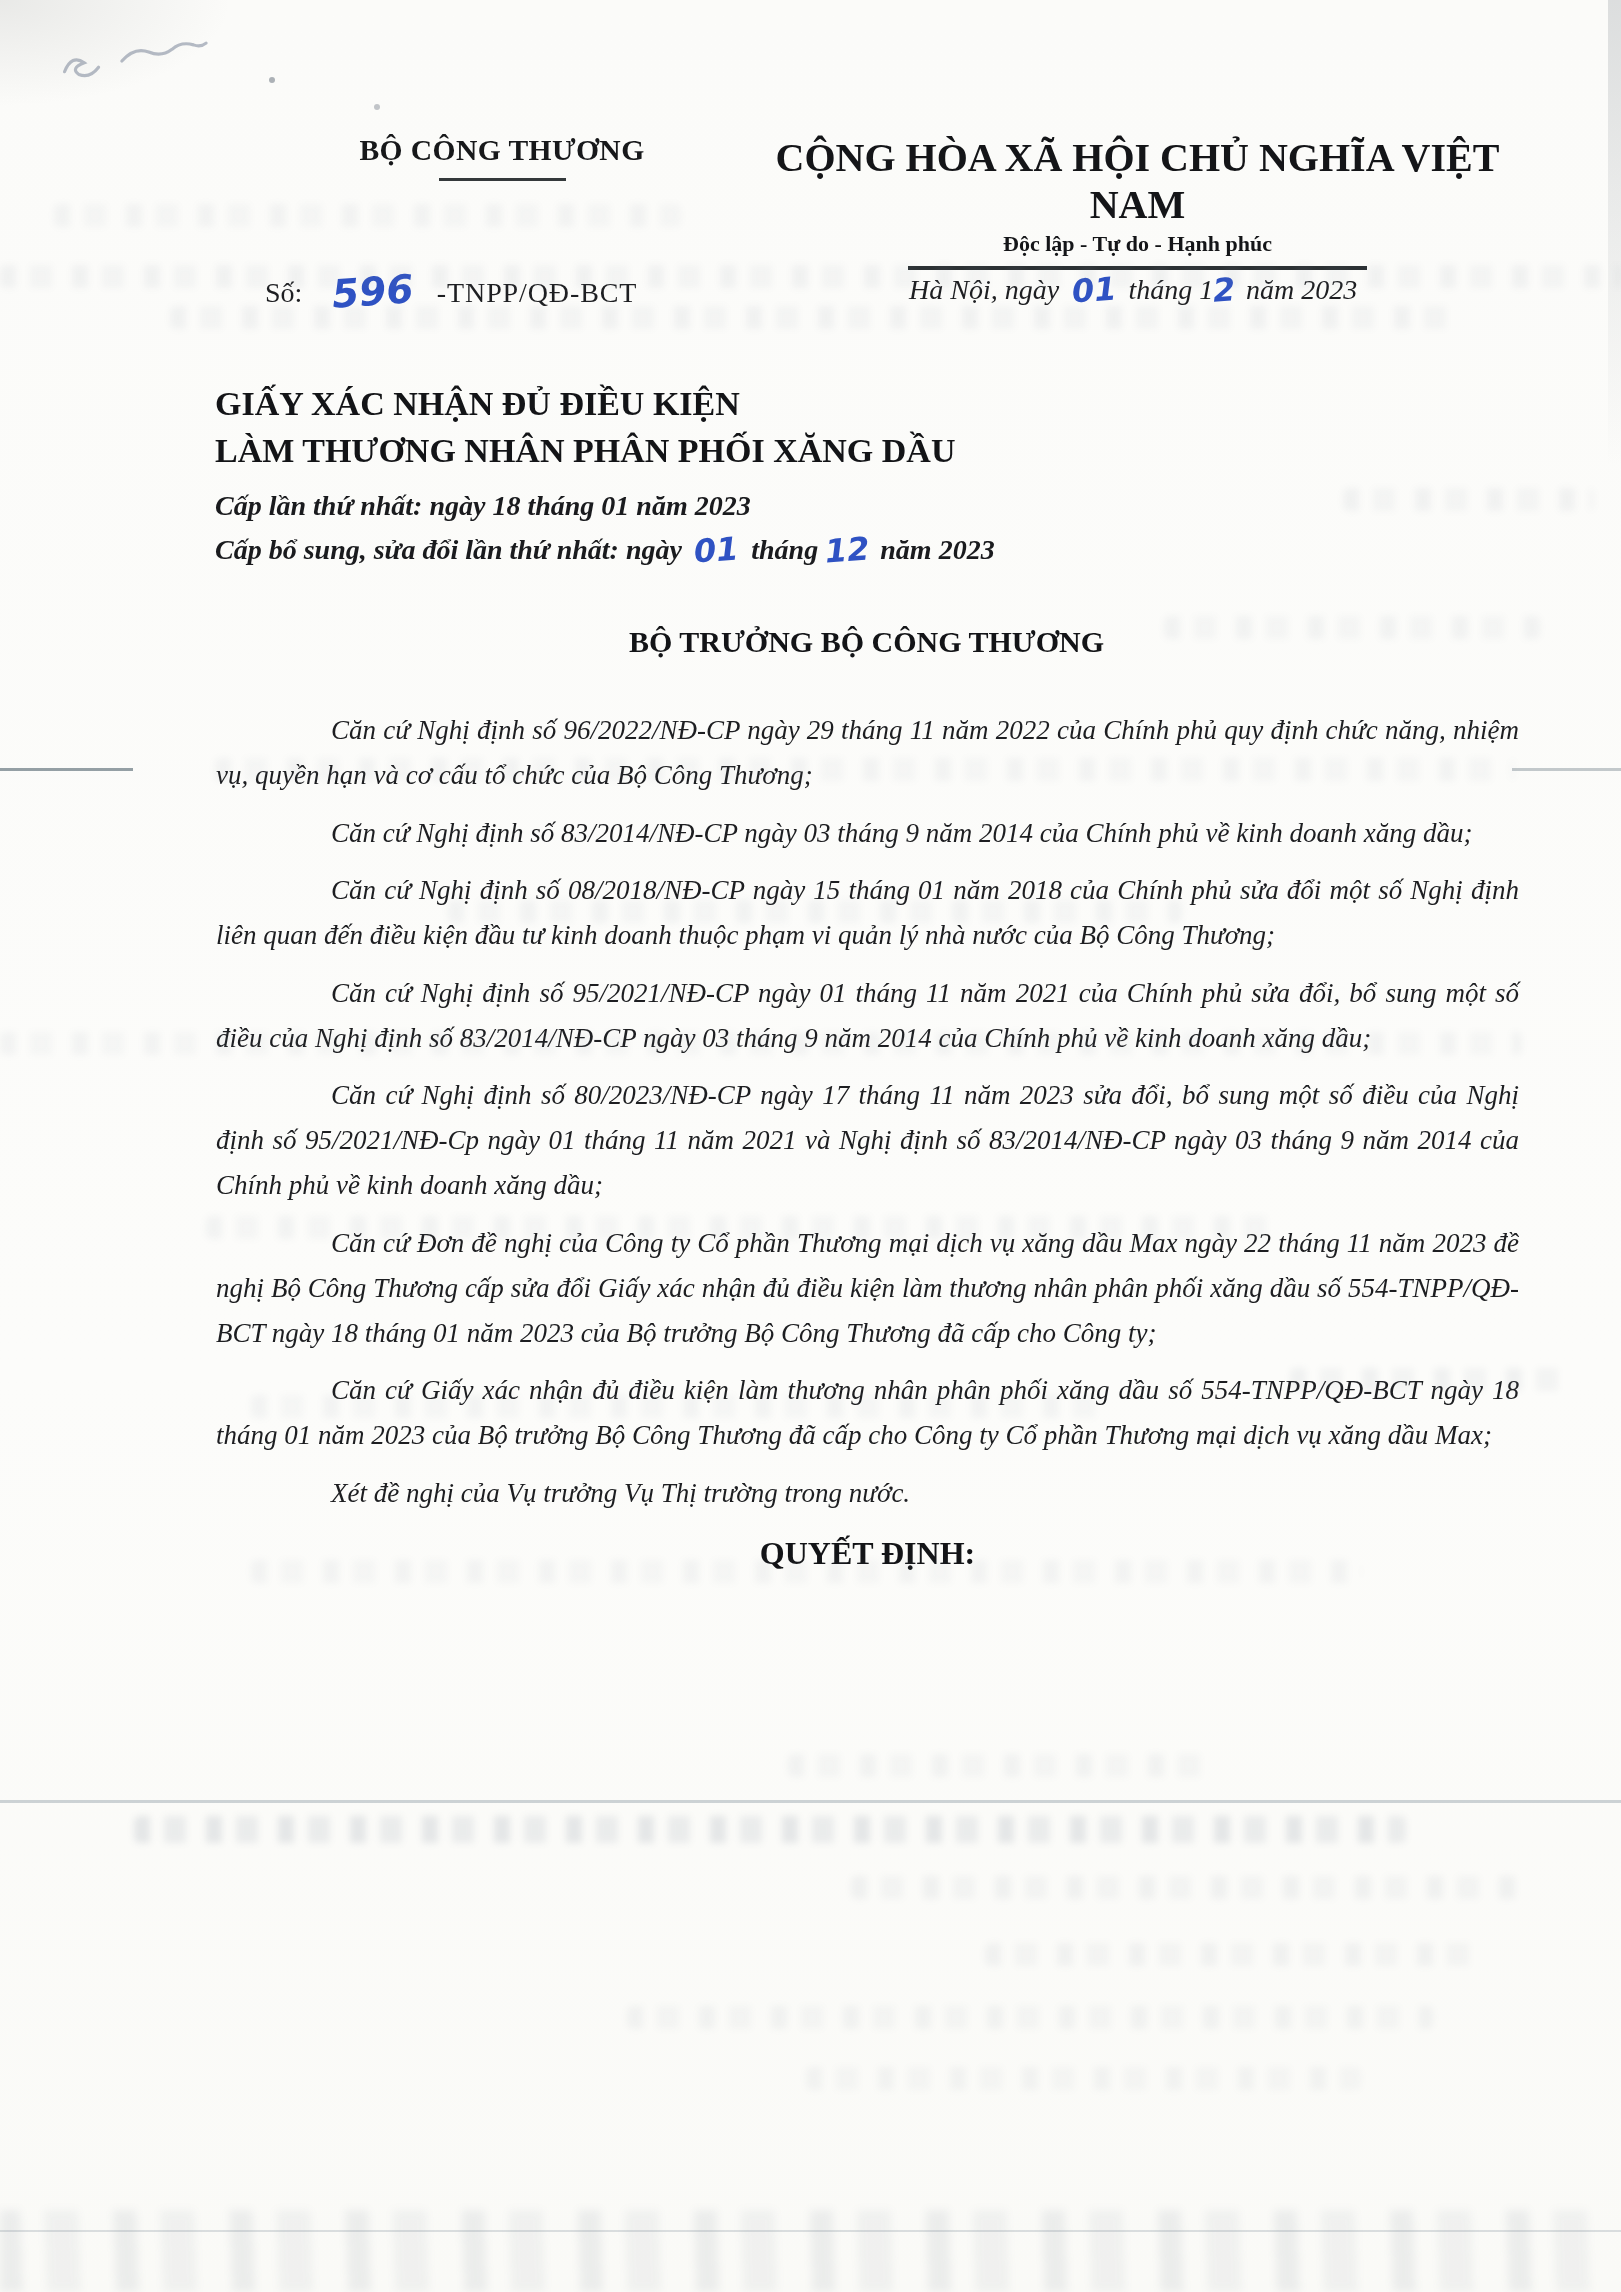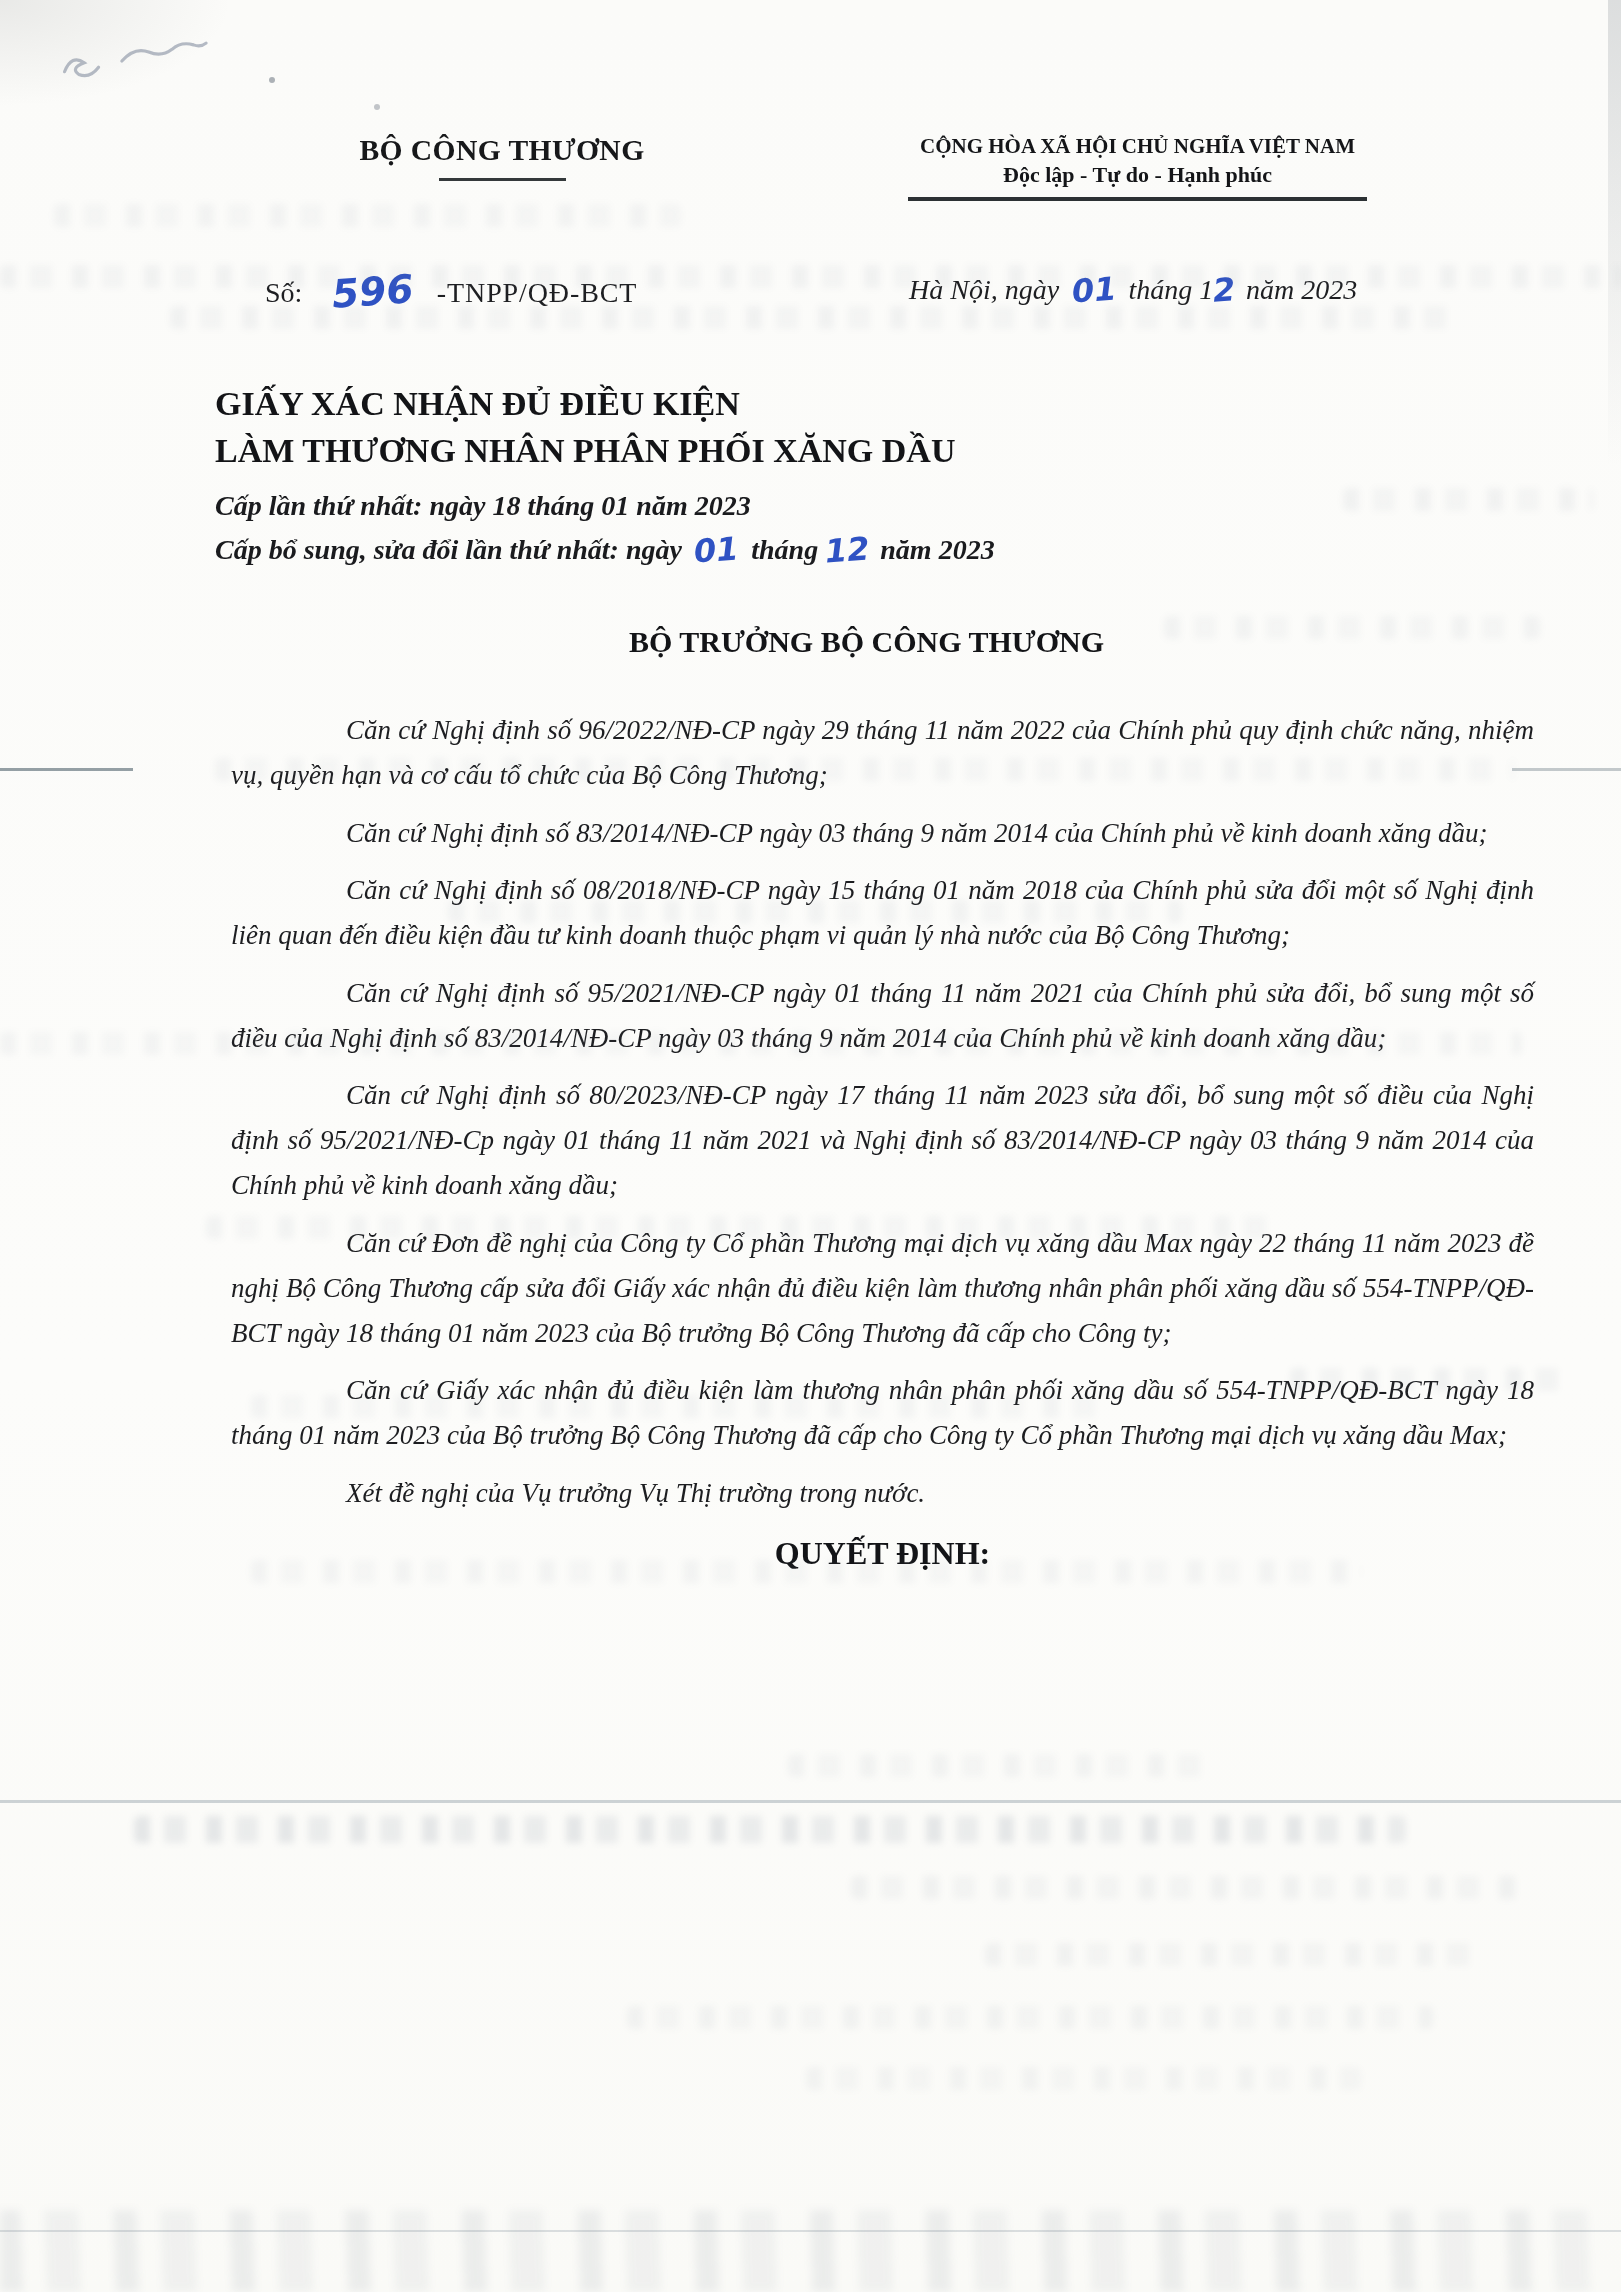--- a/index.html
+++ b/index.html
@@ -9,41 +9,41 @@
     background:linear-gradient(180deg,#fbfbf9 0%,#fcfcfa 60%,#fafaf7 100%);
     font-family:"Liberation Serif", serif;
     color:#1e1f22;
     overflow:hidden;
   }
   
   .h-left{position:absolute;top:134px;left:251px;width:502px;text-align:center;}
   .h-left .org{font-weight:bold;font-size:29.6px;letter-spacing:0.4px;color:#17181a;}
   .h-left .rule{width:127px;height:3.6px;background:#34393b;margin:10.7px auto 0;}
   .h-right{position:absolute;top:134px;left:766px;width:743px;text-align:center;}
-  .h-right .l1{font-weight:bold;font-size:21px;color:#141518;}
+  .h-right .l1{font-weight:bold;font-size:40px;color:#141518;}
   .h-right .l2{font-weight:bold;font-size:22px;color:#141518;margin-top:3px;}
   .h-right .rule{width:459px;height:3.6px;background:#2c3134;margin:9px auto 0;}
   
   .num-row{position:absolute;top:269px;left:265px;font-size:28px;white-space:nowrap;}
   .num-row .code{margin-left:23px;letter-spacing:0.9px;}
   .date-row{position:absolute;top:272px;left:909px;font-size:28px;font-style:italic;white-space:nowrap;}
   .hw{font-family:"DejaVu Sans", sans-serif;font-style:italic;font-weight:bold;color:#2f52c3;display:inline-block;transform:rotate(-4deg);line-height:1;}
   .hw-num{font-size:39px;margin-left:30px;position:relative;top:2.7px;}
   .hw-sm{font-size:32px;position:relative;top:1.8px;margin:0 5.4px;}
   .hw-xs{font-size:32px;position:relative;top:1.8px;margin-right:3.6px;}
   
   .title-block{position:absolute;top:385px;left:215px;width:1303px;text-align:left;}
   .title-block .t1{font-weight:bold;font-size:34px;color:#131417;}
   .title-block .t2{font-weight:bold;font-size:34px;color:#131417;margin-top:9px;}
   .title-block .issue1{font-weight:bold;font-style:italic;font-size:28px;margin-top:19.7px;color:#1a1b1e;}
   .title-block .issue2{font-weight:bold;font-style:italic;font-size:28px;margin-top:10.7px;color:#1a1b1e;}
   
   .authority{position:absolute;top:625px;left:215px;width:1303px;text-align:center;font-weight:bold;font-size:30px;color:#131417;}
   
-  .body-flow{position:absolute;top:708px;left:231px;width:1303px;}
+  .body-flow{position:absolute;top:708px;left:216px;width:1303px;}
   .body-flow p.recital{
     font-style:italic;font-size:27px;line-height:45px;
     text-align:justify;text-indent:115px;margin:0 0 12.5px 0;color:#1d1e21;
   }
   .decision{ text-align:center;font-weight:bold;font-size:32px;margin:19.7px 0 0 0;color:#131417;}
   .article{font-size:27px;line-height:47px;text-align:justify;text-indent:115px;margin:27px 0 0 0;color:#1b1c1f;}
   .article .lbl{font-weight:bold;margin-right:7.2px;}
   
   .ghost{position:absolute;height:23px;pointer-events:none;border-radius:5.4px;
     background:repeating-linear-gradient(90deg, rgba(118,130,146,.55) 0 16px, rgba(118,130,146,0) 16px 30px, rgba(118,130,146,.4) 30px 52px, rgba(118,130,146,0) 52px 72px);

